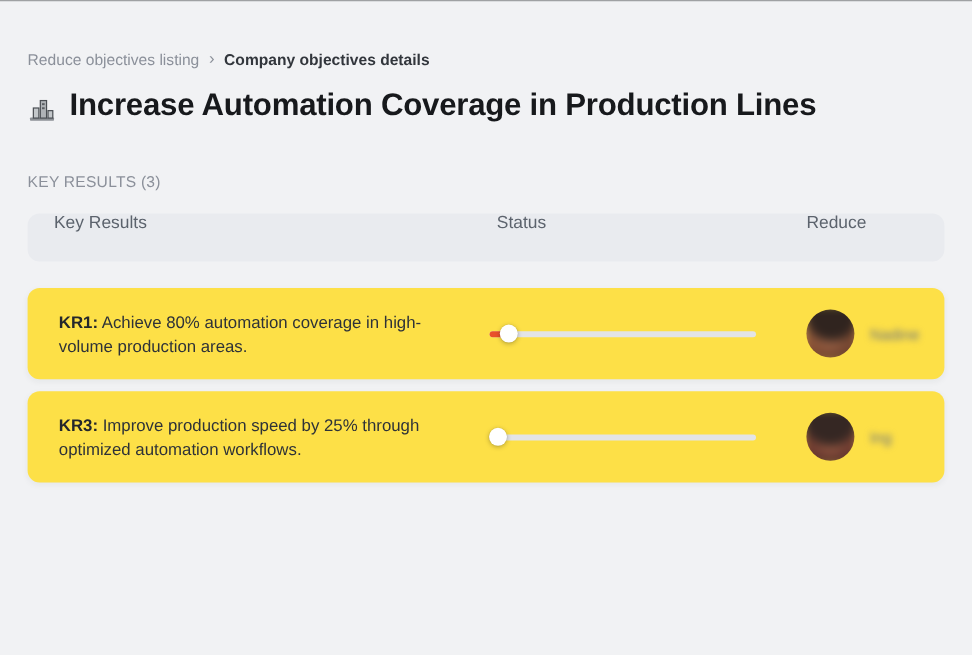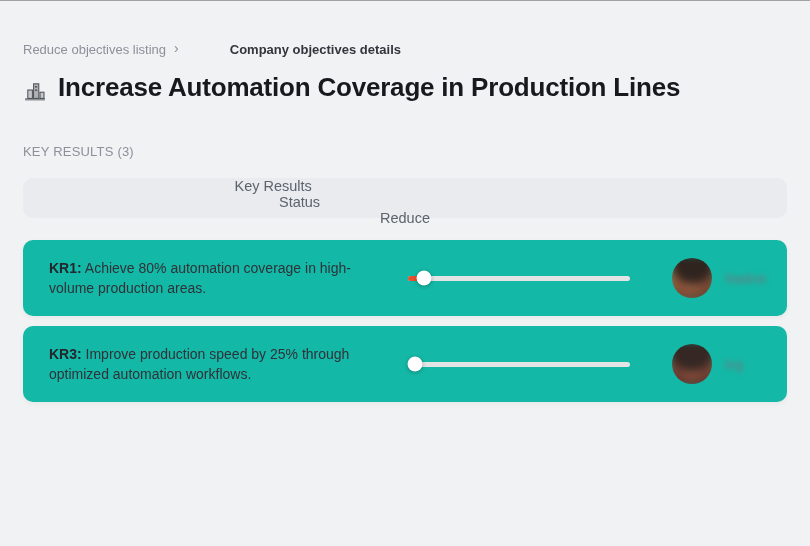--- a/index.html
+++ b/index.html
@@ -10,43 +10,43 @@
     color:#2E3238;
     overflow:hidden;
     border-top:1px solid rgba(60,62,65,.45);
   }
   .page { padding:0 23px; }
 
   
   .breadcrumb { margin-top:40px; display:flex; align-items:center; gap:8px; font-size:13px; }
   .crumb-muted { color:#8B909A; cursor:pointer; }
   .crumb-sep { color:#8B909A; font-size:14px; line-height:1; padding-bottom:2px; }
-  .crumb-current { color:#32363C; font-weight:700;margin-left:43px; }
+  .crumb-current { color:#32363C; font-weight:700; }
 
   
   .title-row { margin-top:15px; display:flex; align-items:flex-end; gap:11px; }
   .obj-icon { width:24px; height:24px; flex:0 0 auto; margin-top:4px; }
   h1.page-title { font-size:26px; font-weight:800; color:#17191C; letter-spacing:-0.2px; }
 
   
   .section-label { margin-top:41px; font-size:13px; color:#8B909A; letter-spacing:.2px; }
 
   
   .table-header {
     margin-top:19px; height:40px; background:#E9EBEF; border-radius:10px;
-    display:flex; align-items:center; font-size:14.5px; color:#5C636D;flex-direction:column;
+    display:flex; align-items:flex-start; font-size:14.5px; color:#5C636D;
   }
   .col-kr     { width:385px; padding-left:22px; }
   .col-status { width:264px; padding-left:6px; }
   .col-owner  { flex:1; }
 
   
   .rows { margin-top:22px; display:flex; flex-direction:column; gap:10px; }
   .kr-row {
-    height:76px; background:#14b8a6; border-radius:10px;
+    height:76px; background:#fde047; border-radius:10px;
     display:flex; align-items:center;
     box-shadow:0 2px 5px rgba(25,30,40,.05);
   }
   .kr-row .col-kr { padding-left:26px; padding-right:36px; font-size:14px; line-height:20px; color:#2E3238; }
   .kr-label { font-weight:700; color:#24272C; }
   .kr-row .col-status { padding-left:0; }
 
   
   .track { position:relative; width:222px; height:5px; background:#E3E4E6; border-radius:3px; }
   .fill  { position:absolute; left:0; top:0; height:100%; border-radius:3px; }

